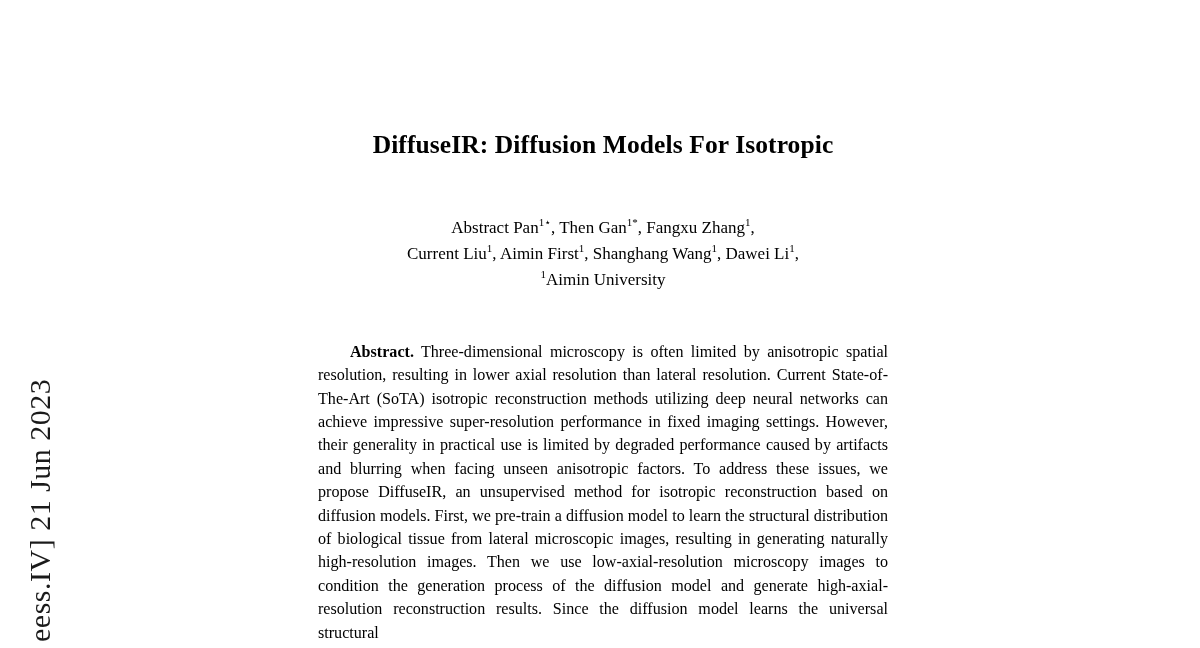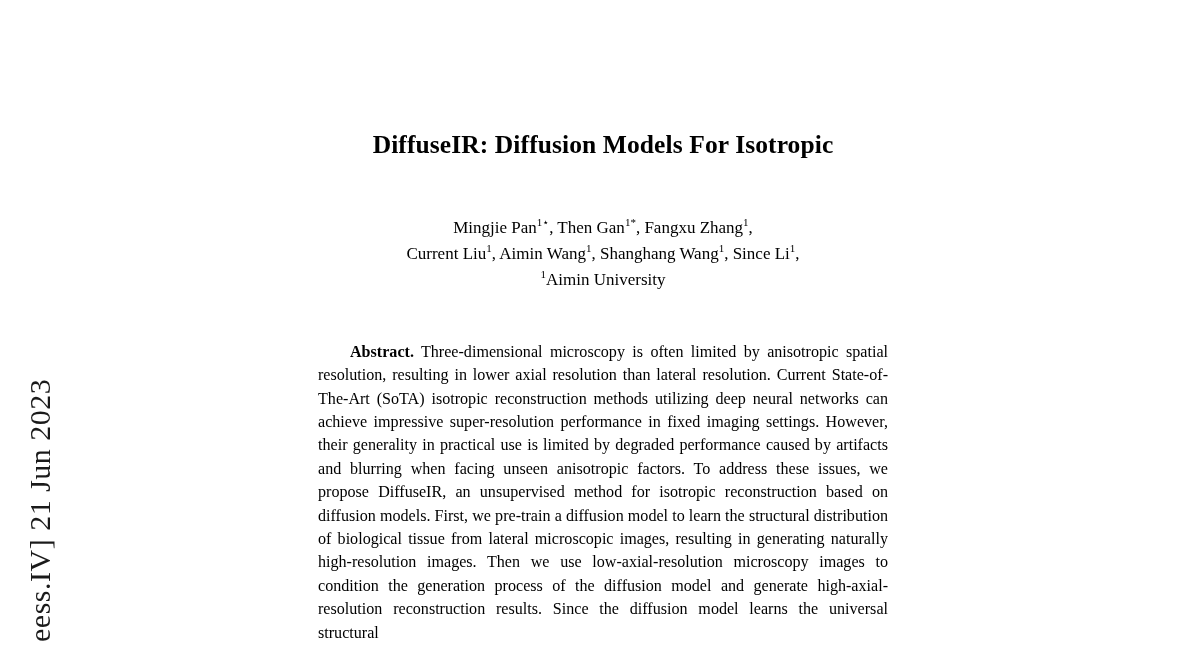--- a/index.html
+++ b/index.html
@@ -95,22 +95,22 @@
   <span class="stamp-text">eess.IV]  21 Jun 2023</span>
 </div>
 
 <div class="page">
 
   <h1 class="title">
     <span>DiffuseIR: Diffusion Models For Isotropic</span><br>
   </h1>
 
   <div class="authors">
-    <div id="author-line-1"><span>Mingjie Pan</span><sup>1⋆</sup><span>, </span><span>Then Gan</span><sup>1*</sup><span>, </span><span>Fangxu Zhang</span><sup>1</sup><span>,</span></div>
-    <div id="author-line-2"><span>Current Liu</span><sup>1</sup><span>, </span><span>Aimin Wang</span><sup>1</sup><span>, </span><span>Shanghang Wang</span><sup>1</sup><span>, </span><span>Since Li</span><sup>1</sup><span>,</span></div>
+    <div id="author-line-1"><span>Abstract Pan</span><sup>1⋆</sup><span>, </span><span>Then Gan</span><sup>1*</sup><span>, </span><span>Fangxu Zhang</span><sup>1</sup><span>,</span></div>
+    <div id="author-line-2"><span>Current Liu</span><sup>1</sup><span>, </span><span>Aimin First</span><sup>1</sup><span>, </span><span>Shanghang Wang</span><sup>1</sup><span>, </span><span>Dawei Li</span><sup>1</sup><span>,</span></div>
     <div class="affiliation">
       <sup>1</sup><span>Aimin University</span>
     </div>
   </div>
 
   <div class="abstract">
     <span class="abs-head">Abstract.</span>
     <span class="abs-body">Three-dimensional microscopy is often limited by anisotropic spatial resolution, resulting in lower axial resolution than lateral resolution. Current State-of-The-Art (SoTA) isotropic reconstruction methods utilizing deep neural networks can achieve impressive super-resolution performance in fixed imaging settings. However, their generality in practical use is limited by degraded performance caused by artifacts and blurring when facing unseen anisotropic factors. To address these issues, we propose DiffuseIR, an unsupervised method for isotropic reconstruction based on diffusion models. First, we pre-train a diffusion model to learn the structural distribution of biological tissue from lateral microscopic images, resulting in generating naturally high-resolution images. Then we use low-axial-resolution microscopy images to condition the generation process of the diffusion model and generate high-axial-resolution reconstruction results. Since the diffusion model learns the universal structural</span>
   </div>
 

